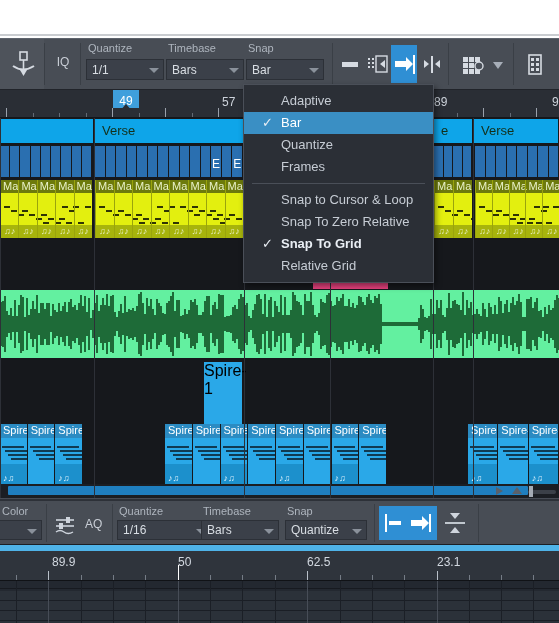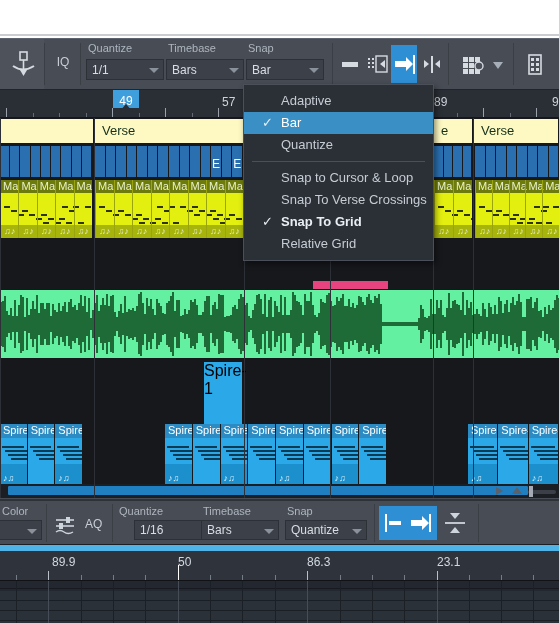--- a/index.html
+++ b/index.html
@@ -43,21 +43,21 @@
   .playtri{position:absolute;top:14px;width:0;height:0;border-left:7px solid transparent;
            border-right:7px solid transparent;border-bottom:8px solid #2a2e35;}
 
   
   .arrange{position:absolute;left:0;top:118px;width:559px;height:380px;background:#16181c;overflow:hidden;}
   .vline{position:absolute;top:0;width:1px;height:380px;background:#23262c;}
   .vline.strong{background:#2d3037;}
 
   
   .arr-lane{position:absolute;left:0;top:0;width:559px;height:27px;background:#16181c;}
-  .arrblk{position:absolute;top:0;height:26px;background:#fef9c3;border:1px solid #16181c;
+  .arrblk{position:absolute;top:0;height:26px;background:#0ea5e9;border:1px solid #16181c;
           box-sizing:border-box;}
   .arrblk .t{position:absolute;left:7px;top:4px;color:#14301a;font-size:13px;}
 
   
   .chord-lane{position:absolute;left:0;top:28px;width:559px;height:32px;background:#16181c;}
   .chip{position:absolute;top:0;height:31px;background:#2a6fb0;border-right:1px solid #16181c;
         box-sizing:border-box;}
   .chip.e{background:#2a6fb0;}
   .chip .e{position:absolute;left:0;top:11px;width:100%;text-align:center;color:#ffffff;font-size:12px;}
 
@@ -974,21 +974,21 @@
         <rect x="12" y="2" width="4" height="6" fill="#cfd5dd"></rect>
         <line x1="2" y1="11" x2="20" y2="11" stroke="#cfd5dd" stroke-width="1.6"></line>
         <rect x="5" y="8" width="4" height="6" fill="#cfd5dd"></rect>
         <path d="M2 17 Q6 14 10 17 Q14 20 19 17" stroke="#cfd5dd" stroke-width="1.4" fill="none"></path>
       </svg>
     </div>
     <div class="aq-lbl">AQ</div>
     <div class="tb-sep" style="left:112px;top:3px;height:38px"></div>
 
     <div class="cap" style="left:119px">Quantize</div>
-    <div class="edcombo" style="left:134px;width:94px">
+    <div class="edcombo" style="left:117px;width:94px">
       <span class="val">1/16</span>
       <span class="arw"></span>
     </div>
 
     <div class="cap" style="left:203px">Timebase</div>
     <div class="edcombo" style="left:201px;width:78px">
       <span class="val">Bars</span>
       <span class="arw"></span>
     </div>
 
@@ -1031,21 +1031,21 @@
       <div class="min" style="left:404px"></div>
       <div class="min" style="left:469px"></div>
       <div class="min" style="left:501px"></div>
       <div class="min" style="left:533px"></div>
       <div class="maj" style="left:48px"></div>
       <div class="maj" style="left:178px"></div>
       <div class="maj" style="left:307px"></div>
       <div class="maj" style="left:437px"></div>
       <div class="num" style="left:52px">89.9</div>
       <div class="num" style="left:178px">50</div>
-      <div class="num" style="left:307px">86.3</div>
+      <div class="num" style="left:307px">62.5</div>
       <div class="num" style="left:437px">23.1</div>
       <div class="edplay" style="left:178px"></div>
     </div>
   <div class="edgrid" id="edgrid">
       <div class="topline"></div>
       <div class="row" style="top:10px"></div>
       <div class="row" style="top:20px"></div>
       <div class="row" style="top:30px"></div>
       <div class="row" style="top:40px"></div>
       <div class="vl" style="left:16px"></div>
@@ -1072,26 +1072,29 @@
       <div class="mi">
         <span class="lb">Adaptive</span>
       </div>
       <div class="mi sel">
         <span class="ck">✓</span>
         <span class="lb">Bar</span>
       </div>
       <div class="mi">
         <span class="lb">Quantize</span>
       </div>
+      <div class="mi">
+        <span class="lb">Frames</span>
+      </div>
       <div class="msep"></div>
       <div class="mi">
         <span class="lb">Snap to Cursor &amp; Loop</span>
       </div>
       <div class="mi">
-        <span class="lb">Snap To Verse Crossings</span>
+        <span class="lb">Snap To Zero Relative</span>
       </div>
       <div class="mi bold">
         <span class="ck">✓</span>
         <span class="lb">Snap To Grid</span>
       </div>
       <div class="mi">
         <span class="lb">Relative Grid</span>
       </div>
       <div style="height:5px"></div>
     </div>

